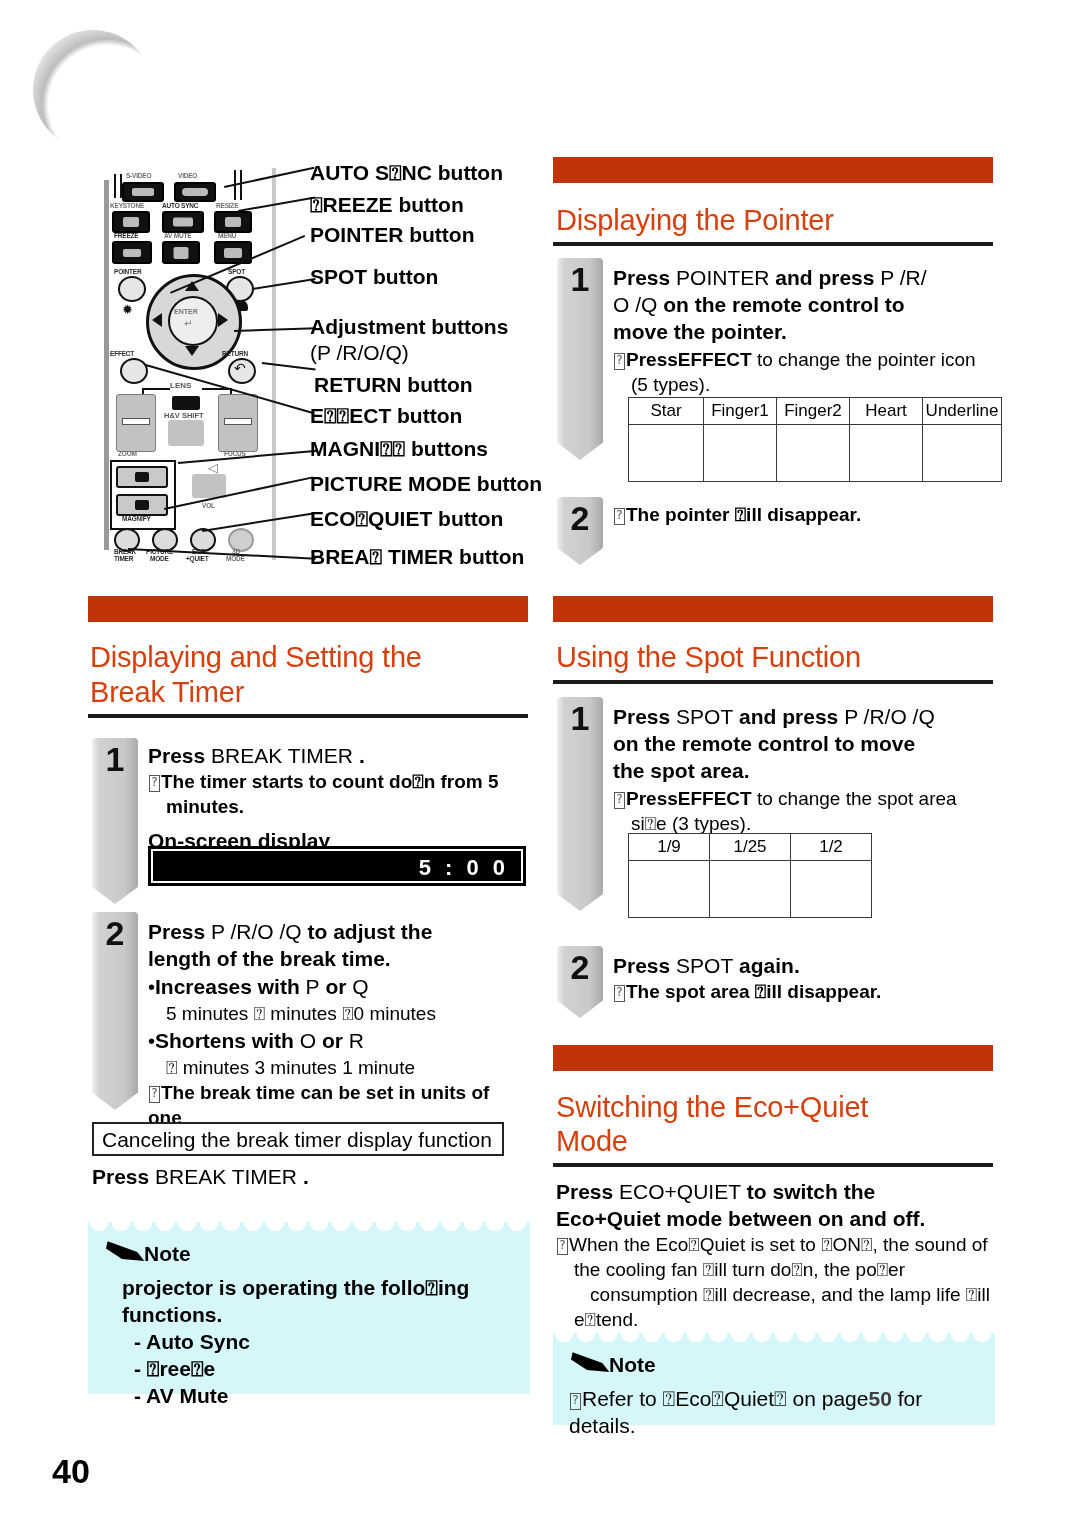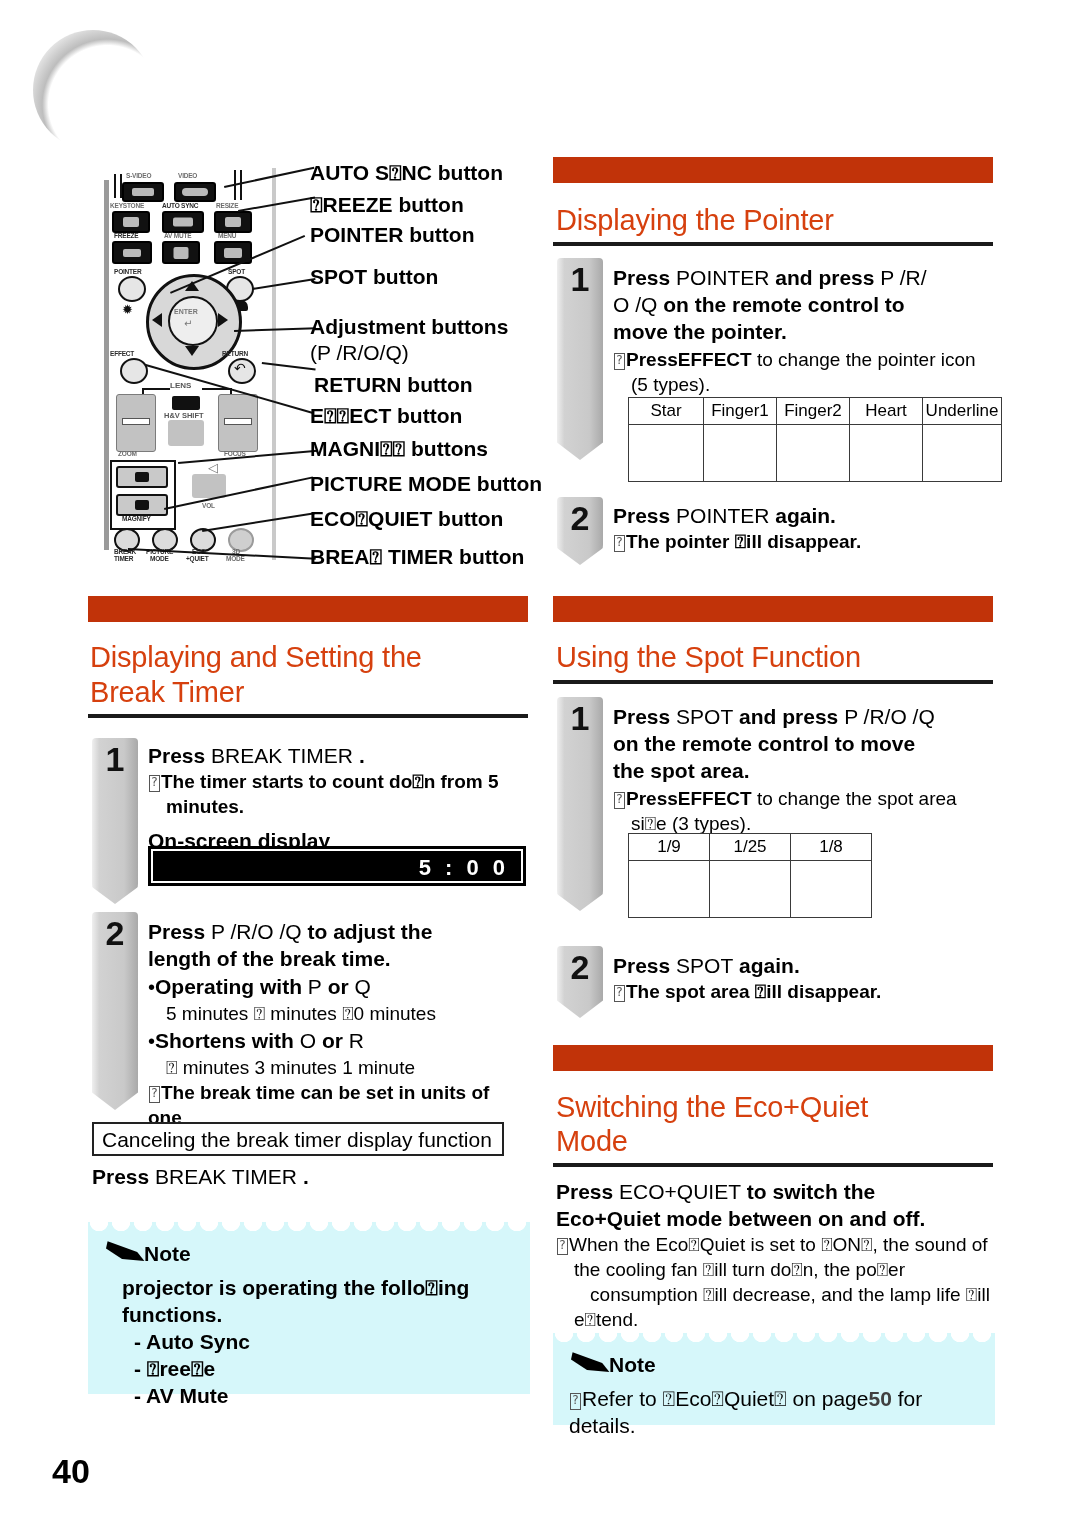--- a/index.html
+++ b/index.html
@@ -307,21 +307,20 @@
   </tbody>
     </table>
 
   <div class="step" style="left:557px;top:497px;">
     <div class="badge" style="height:42px;">
       <div class="num">2</div>
     </div>
     <div class="tipB"></div>
   </div>
   <div class="body-txt" style="left:613px;top:502px;width:400px;">
-    <div><span class="b">Press </span><span class="lt">POINTER</span><span class="b"> again.</span></div>
     <div class="small"><span class="glyph">?</span><span class="b">The pointer ⍰ill disappear.</span></div>
   </div>
 
   <div class="bar" style="left:88px;top:596px;width:440px;"></div>
   <div class="sec-head" style="left:90px;top:640px;">Displaying and Setting the</div>
   <div class="sec-head" style="left:90px;top:675px;">Break Timer</div>
   <div class="rule" style="left:88px;top:714px;width:440px;"></div>
 
   <div class="step" style="left:92px;top:738px;">
     <div class="badge" style="height:140px;">
@@ -341,21 +340,21 @@
 
   <div class="step" style="left:92px;top:912px;">
     <div class="badge" style="height:168px;">
       <div class="num">2</div>
     </div>
     <div class="tipA"></div>
   </div>
   <div class="body-txt" style="left:148px;top:918px;width:380px;">
     <div><span class="b">Press </span><span class="lt">P /R/O /Q</span><span class="b"> to adjust the</span></div>
     <div class="b">length of the break time.</div>
-    <div style="margin-top:1px;"><span style="font-size:20px;">•</span><span class="b">Operating with </span><span class="lt">P</span><span class="b"> or </span><span class="lt">Q</span></div>
+    <div style="margin-top:1px;"><span style="font-size:20px;">•</span><span class="b">Increases with </span><span class="lt">P</span><span class="b"> or </span><span class="lt">Q</span></div>
     <div class="small" style="margin-left:18px;">5 minutes    ⍰ minutes    ⍰0 minutes</div>
     <div style="margin-top:1px;"><span style="font-size:20px;">•</span><span class="b">Shortens with </span><span class="lt">O</span><span class="b"> or </span><span class="lt">R</span></div>
     <div class="small" style="margin-left:18px;">⍰ minutes    3 minutes   1 minute</div>
     <div class="small"><span class="glyph">?</span><span class="b">The break time can be set in units of one</span></div>
     <div class="small b" style="margin-left:18px;">minute (up to ⍰0 minutes).</div>
   </div>
 
   <div class="boxline" style="left:92px;top:1122px;width:412px;height:34px;">Canceling the break timer display function</div>
   <div class="body-txt" style="left:92px;top:1163px;">
     <span class="b">Press </span><span class="lt">BREAK TIMER</span><span class="b"> .</span>
@@ -389,21 +388,21 @@
     <div class="b">the spot area.</div>
     <div class="small" style="margin-top:2px;"><span class="glyph">?</span><span class="b">Press</span><span class="b">EFFECT</span><span> to change the spot area</span></div>
     <div class="small" style="margin-left:18px;">si⍰e (3 types).</div>
   </div>
 
   <table class="icontab" style="left:628px;top:833px;">
     <tbody>
         <tr>
       <td class="hd" style="width:80px;margin-top:20px;">1/9</td>
       <td class="hd" style="width:80px;">1/25</td>
-      <td class="hd" style="width:80px;">1/8</td>
+      <td class="hd" style="width:80px;">1/2</td>
     </tr>
     <tr>
       <td class="bd"></td>
       <td class="bd"></td>
       <td class="bd"></td>
     </tr>
   </tbody>
     </table>
 
   <div class="step" style="left:557px;top:946px;">

